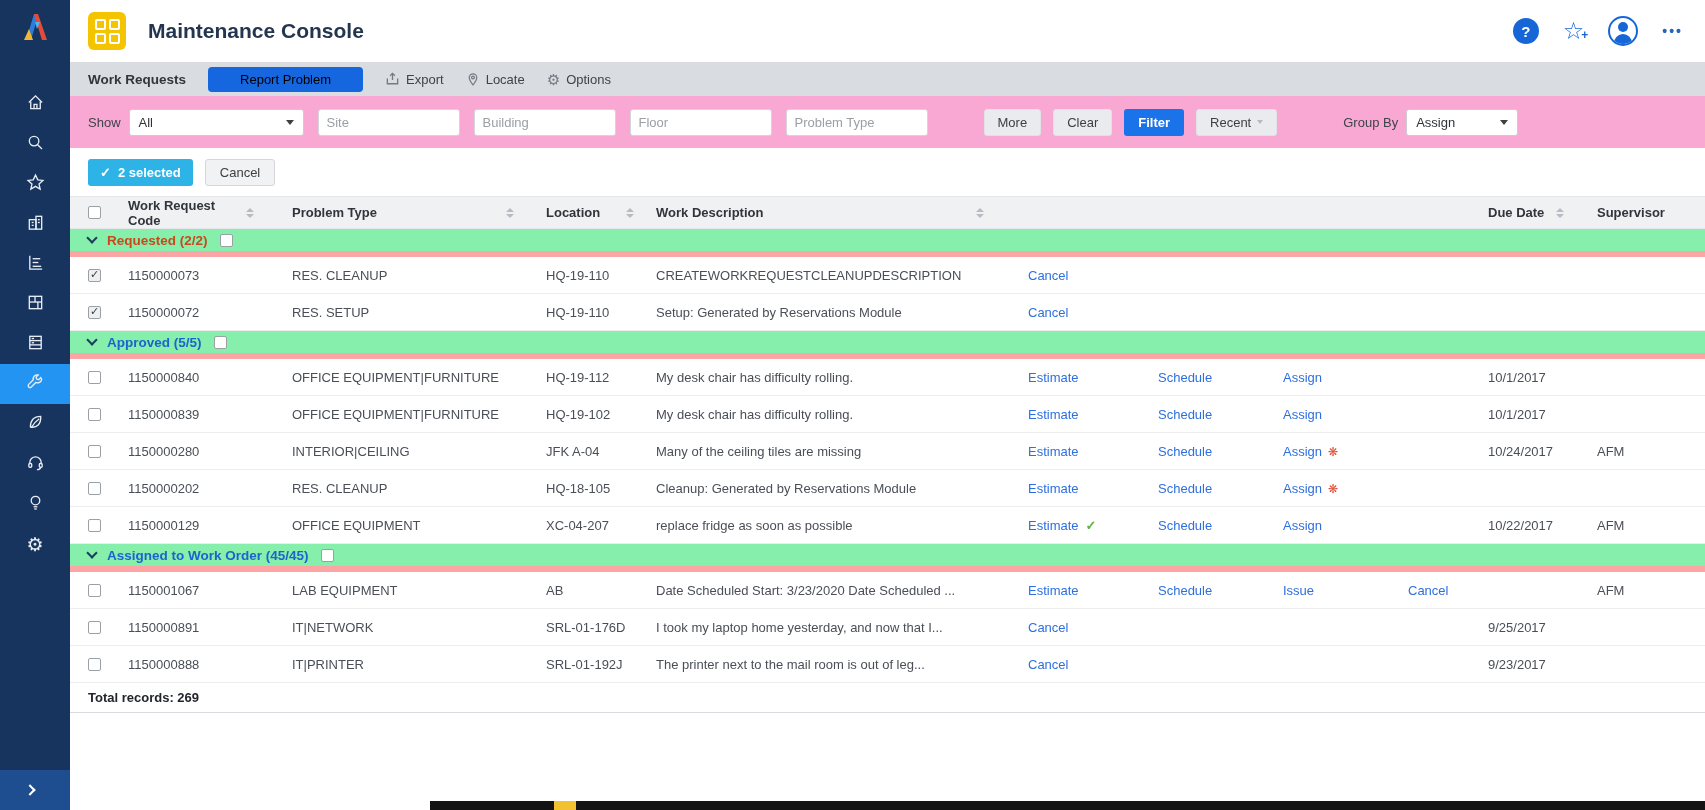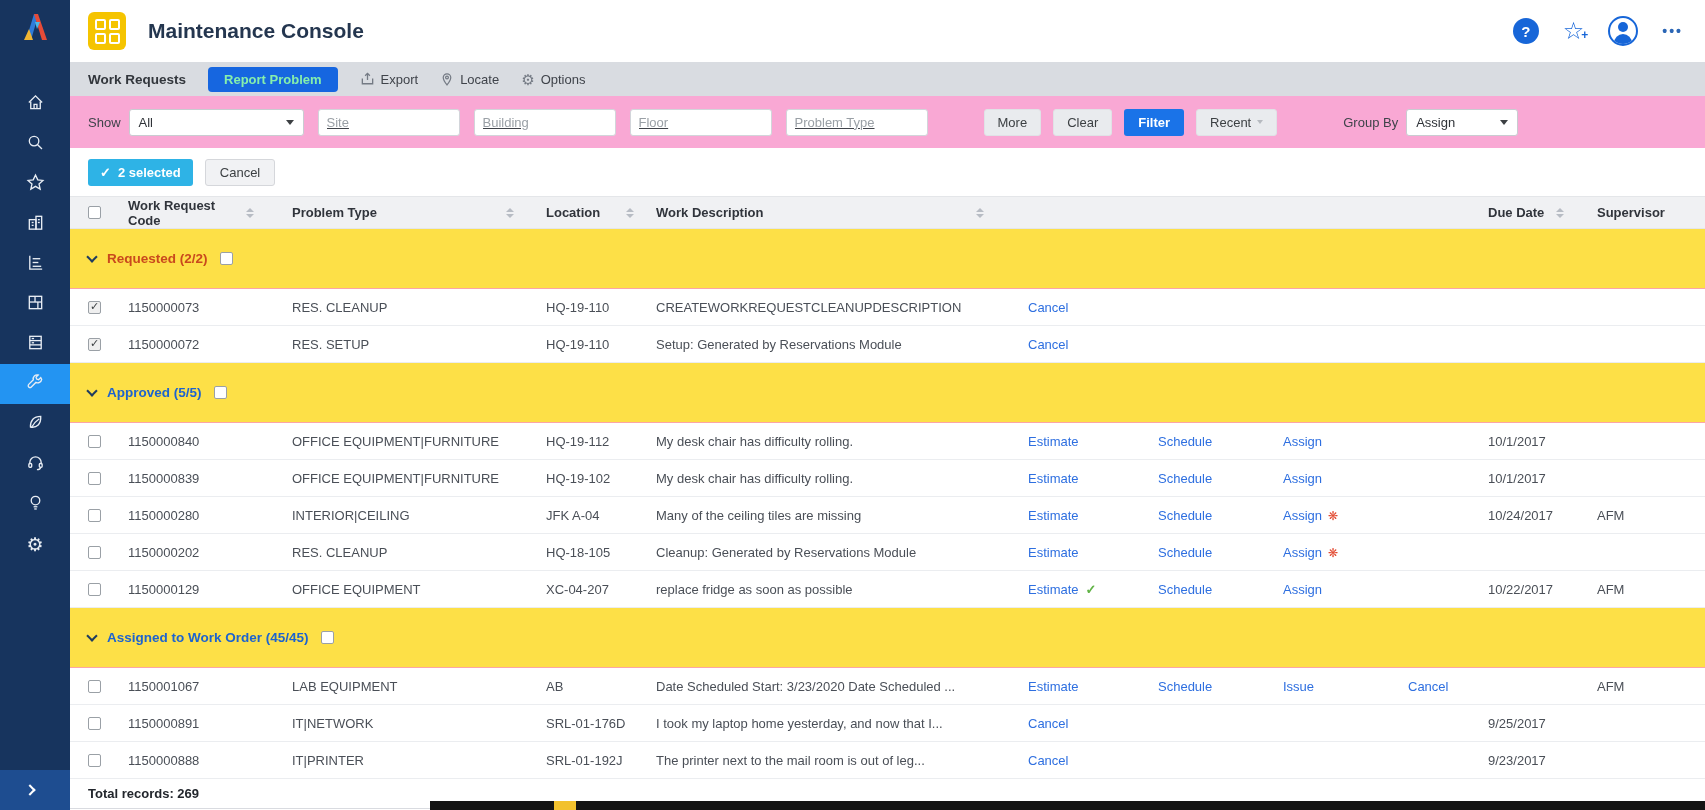--- a/index.html
+++ b/index.html
@@ -30,31 +30,31 @@
   .help-icon { width:26px; height:26px; border-radius:50%; background:#1766d8; color:#fff; font-weight:bold; font-size:15px; display:flex; align-items:center; justify-content:center; cursor:pointer; }
   .starplus { position:relative; color:#1766d8; font-size:24px; line-height:1; cursor:pointer; }
   .starplus .plus { position:absolute; right:-4px; bottom:2px; font-size:12px; font-weight:bold; }
   .avatar { width:30px; height:30px; border:2px solid #1766d8; border-radius:50%; overflow:hidden; position:relative; cursor:pointer; }
   .avatar .head { position:absolute; left:8px; top:4px; width:10px; height:10px; border-radius:50%; background:#1766d8; }
   .avatar .shoulders { position:absolute; left:4px; top:16px; width:18px; height:12px; border-radius:9px 9px 0 0; background:#1766d8; }
   .dots { color:#2b66b5; font-size:14px; font-weight:bold; letter-spacing:2px; cursor:pointer; }
 
   .toolbar { height:34px; background:#d9dce1; display:flex; align-items:center; padding-left:18px; gap:22px; }
   .toolbar .tab { font-size:13.5px; font-weight:bold; color:#32363c; cursor:pointer; }
-  .btn-primary { background:#1666e0; color:#86efac; font-size:13px; font-weight:bold; border:none; border-radius:4px; padding:5px 16px; cursor:pointer; }
+  .btn-primary { background:#1666e0; color:#000000; font-size:13px; font-weight:normal; border:none; border-radius:4px; padding:5px 32px; cursor:pointer; }
   .tool-item { display:flex; align-items:center; gap:6px; font-size:13px; color:#3f434a; cursor:pointer; }
   .tool-item svg { stroke:#747a84; fill:none; stroke-width:1.4; }
   .tool-item .gear { color:#747a84; font-size:15px; line-height:1; }
 
   .filterbar { height:52px; background:#f9a8d4; display:flex; align-items:center; padding-left:18px; }
   .filterbar .lbl { font-size:13px; color:#3f434a; margin-right:8px; }
   .select { height:27px; background:#fff; border:1px solid #c9ccd1; border-radius:3px; display:flex; align-items:center; padding:0 9px; font-size:13px; color:#2f3338; cursor:pointer;text-align:right; }
   .select .caret { margin-left:auto; width:0; height:0; border-left:4px solid transparent; border-right:4px solid transparent; border-top:5px solid #3c4043; }
   .sel-show { width:175px; margin-right:14px; }
-  .filterbar input { width:142px; height:27px; border:1px solid #d2d5da; border-radius:3px; padding:0 8px; font-size:13px; color:#3f434a; margin-right:14px; font-family:"Liberation Sans",sans-serif;text-decoration:underline; }
+  .filterbar input { width:142px; height:27px; border:1px solid #d2d5da; border-radius:3px; padding:0 8px; font-size:13px; color:#3f434a; margin-right:14px; font-family:"Liberation Sans",sans-serif; }
   .filterbar input::placeholder { color:#9aa0a6; }
   .btn-gray { height:27px; background:#e9ebee; border:1px solid #e0e2e6; border-radius:3px; font-size:13px; color:#3c4043; padding:0 13px; cursor:pointer; font-family:"Liberation Sans",sans-serif; }
   .btn-filter { height:27px; background:#1a73e8; border:none; border-radius:3px; font-size:13px; color:#fff; font-weight:bold; padding:0 14px; cursor:pointer; }
   .fgroup { display:flex; gap:12px; margin-left:42px; align-items:center; }
   .btn-recent { display:flex; align-items:center; gap:6px; }
   .btn-recent .caret { width:0;height:0;border-left:3.5px solid transparent;border-right:3.5px solid transparent;border-top:4px solid #b6bac0; }
   .groupby { display:flex; align-items:center; margin-left:66px; }
   .sel-groupby { width:112px; }
 
   .selectionbar { height:48px; display:flex; align-items:center; padding-left:18px; gap:12px; background:#fff; }
@@ -77,21 +77,21 @@
   .pad-loc  { padding-left:16px; }
   .pad-desc { padding-left:6px; }
   .pad-act  { padding-left:18px; }
   .pad-due  { padding-left:8px; }
   .pad-sup  { padding-left:17px; }
 
   .cb { width:13px; height:13px; border:1px solid #9aa0a6; border-radius:2px; background:#fff; margin-left:18px; display:flex; align-items:center; justify-content:center; font-size:11px; color:#3c4043; cursor:pointer; }
   .cb.checked { background:#efefef; }
   .cb .tick { margin-top:-1px; }
 
-  .ghead { height:60px; display:flex; align-items:center; padding-left:18px; border-bottom:1px solid #fca5a5; background:#fde047; }
+  .ghead { height:28px; display:flex; align-items:center; padding-left:18px; border-bottom:6px solid #fca5a5; background:#86efac; }
   .chev-down { width:8px; height:8px; border-right:2px solid #1f3c5f; border-bottom:2px solid #1f3c5f; transform:rotate(45deg); margin-right:11px; margin-top:-4px; cursor:pointer; }
   .glabel { font-size:13.5px; font-weight:bold; cursor:pointer; }
   .g-orange { color:#c9491d; }
   .g-blue { color:#1d63cf; }
   .ghead .cb { margin-left:12px; }
 
   a.action { color:#2e6fe0; text-decoration:none; cursor:pointer; font-size:13px; }
   .alert-ico { color:#e2482f; font-size:12px; margin-left:6px; }
   .done-ico { color:#61b346; font-weight:bold; font-size:13px; margin-left:7px; }
 

